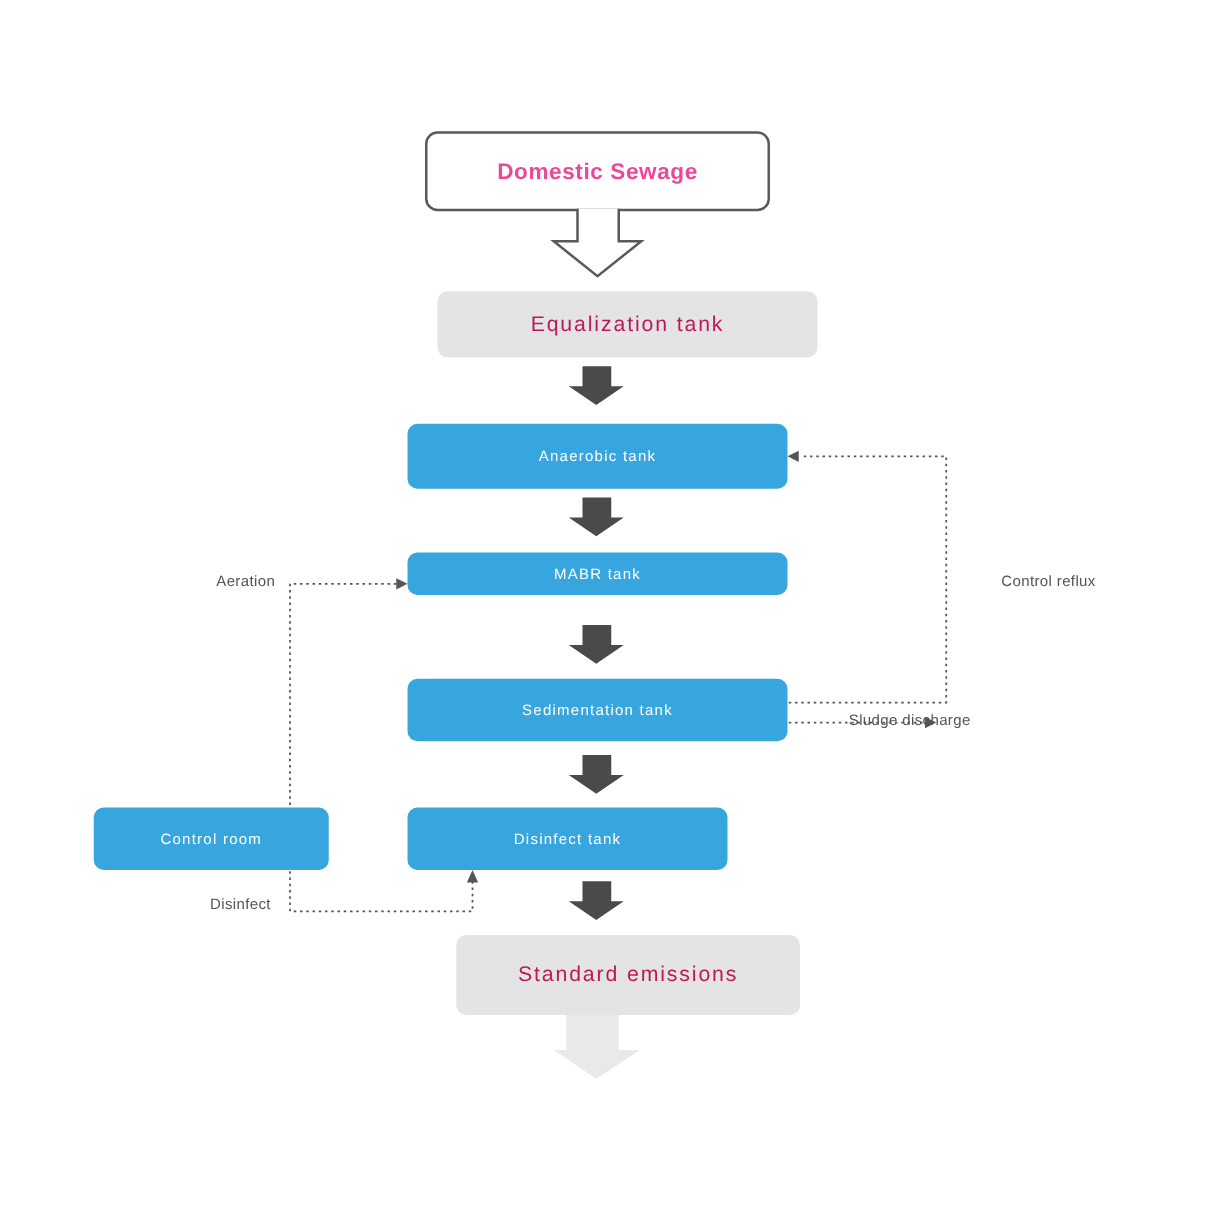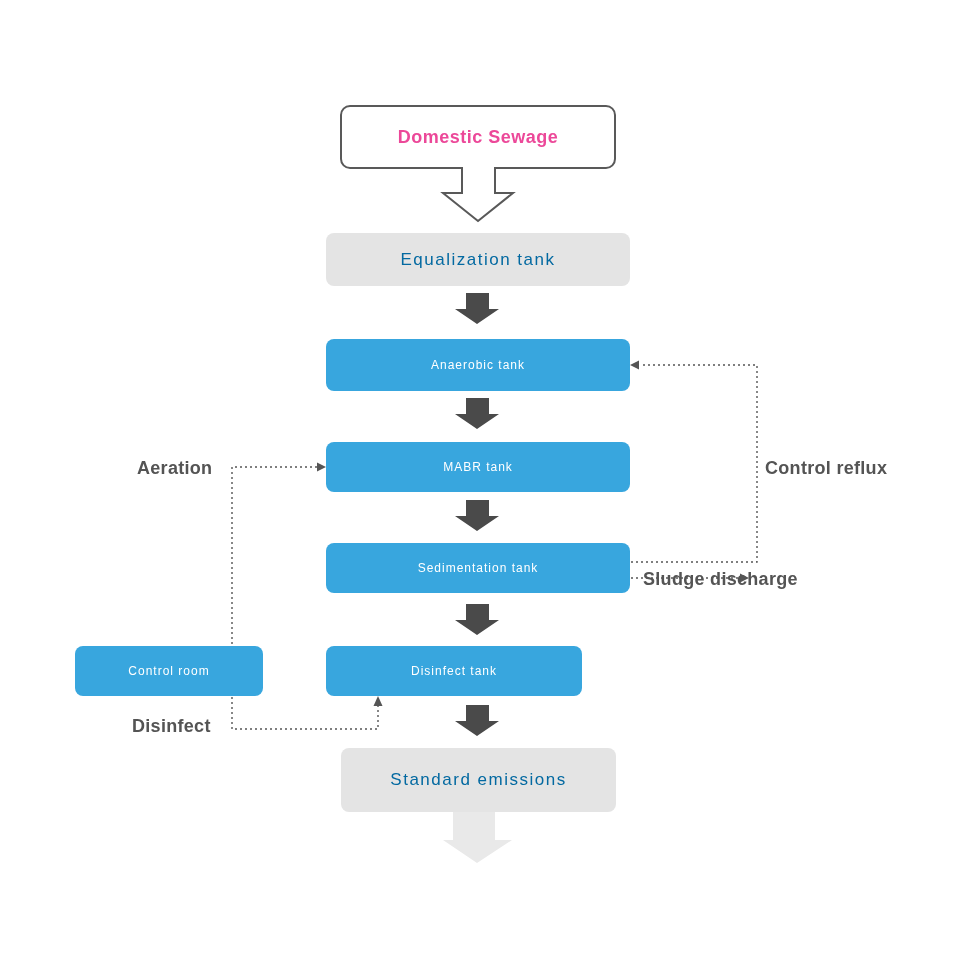--- a/index.html
+++ b/index.html
@@ -31,41 +31,43 @@
   .node.tank {
     background: #38a6de;
     border-radius: 8px;
     color: #ffffff;
     font-size: 12px;
     letter-spacing: 1px;
   }
   .node.process {
     background: #e4e4e4;
     border-radius: 8px;
-    color: #0369a1;
+    color: #be185d;
     font-size: 17px;
     letter-spacing: 1.5px;
+    margin-left: 24px;
   }
   .node.terminal {
     background: #ffffff;
     border: 2px solid #595959;
     border-radius: 10px;
     color: #ec4899;
     font-size: 18px;
     font-weight: bold;
     letter-spacing: 0.5px;
   }
   .edge-label {
     position: absolute;
     z-index: 1;
     color: #545454;
-    font-size: 18px;
-    font-weight: bold;
+    font-size: 12px;
+    font-weight: normal;
     letter-spacing: 0.3px;
     white-space: nowrap;
+    margin-left: 36px;
   }
 </style>
 </head>
 <body>
 
 <div class="canvas">
 
   <svg class="layer under" width="977" height="969" viewBox="0 0 977 969">
 
     <path d="M317,467 H232 V729 H378 V703" fill="none" stroke="#555555" stroke-width="1.4" stroke-dasharray="2 3"></path>
@@ -92,21 +94,21 @@
   </div>
 
   <div class="node process" style="left:326px; top:233px; width:304px; height:53px;">
     <span>Equalization tank</span>
   </div>
 
   <div class="node tank" style="left:326px; top:339px; width:304px; height:52px;">
     <span>Anaerobic tank</span>
   </div>
 
-  <div class="node tank" style="left:326px; top:442px; width:304px; height:50px;">
+  <div class="node tank" style="left:326px; top:442px; width:304px; height:34px;">
     <span>MABR tank</span>
   </div>
 
   <div class="node tank" style="left:326px; top:543px; width:304px; height:50px;">
     <span>Sedimentation tank</span>
   </div>
 
   <div class="node tank" style="left:326px; top:646px; width:256px; height:50px;">
     <span>Disinfect tank</span>
   </div>

